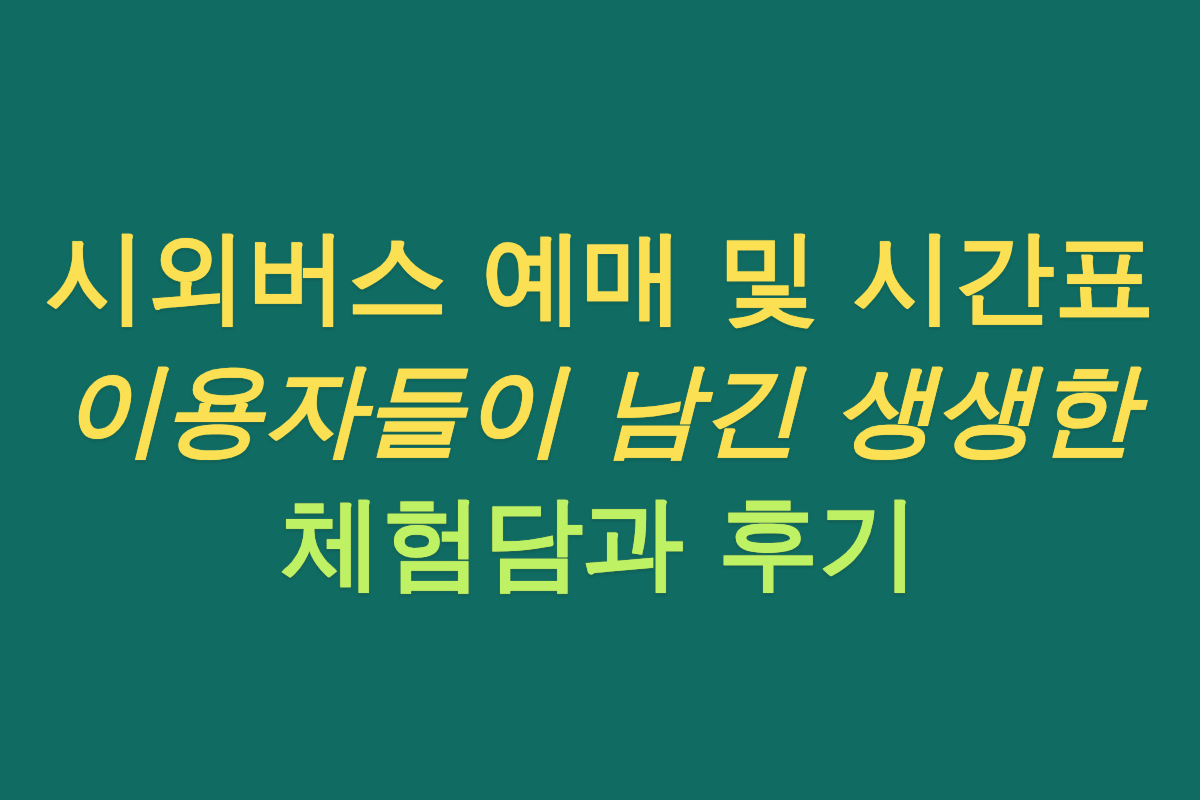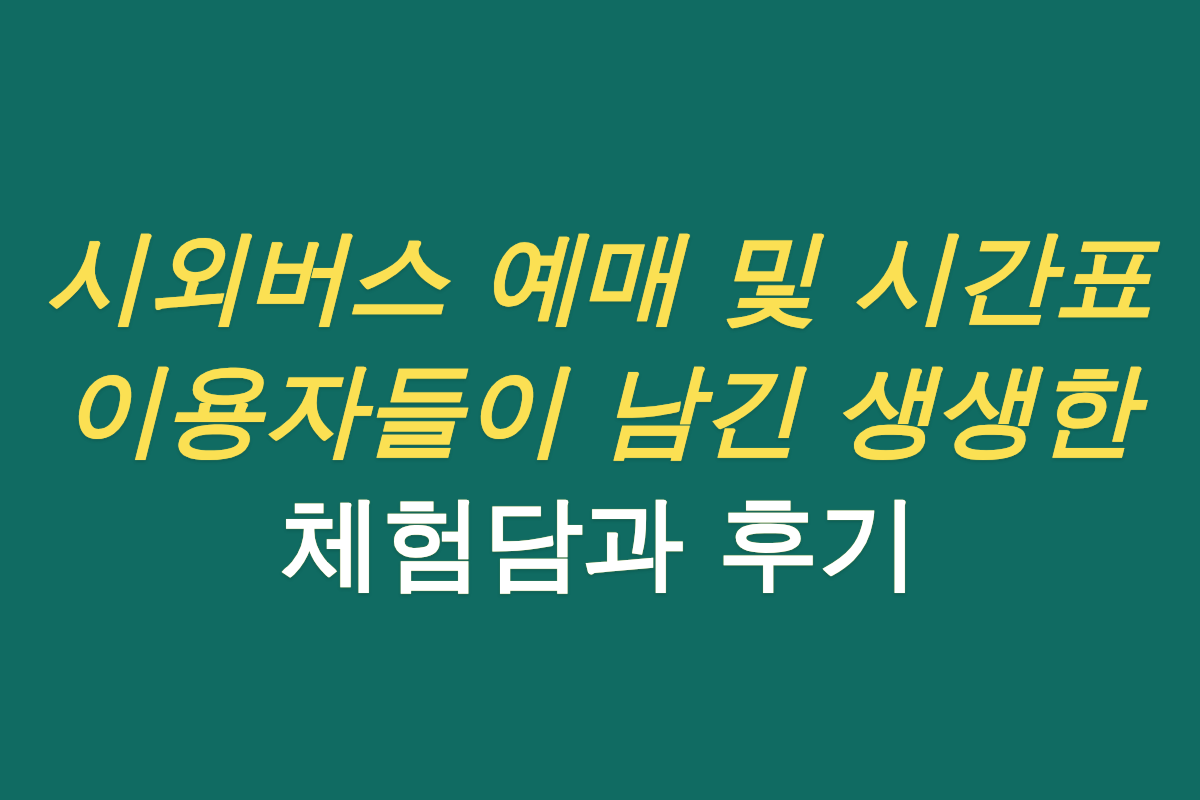--- a/index.html
+++ b/index.html
@@ -58,21 +58,21 @@
   .title-line-2 { font-size: 101px; font-style: italic; }
   .title-line-3 { font-size: 101px; }
 </style>
 </head>
 <body>
 
 <div id="thumbnail-card" style="background: rgb(16, 107, 98);">
 
   <div id="title-block">
 
-    <span class="title-line title-line-1" style="color: rgb(251, 224, 83); font-style: italic;">시외버스 예매 및 시간표</span>
+    <span class="title-line title-line-1" style="color: rgb(251, 224, 83);">시외버스 예매 및 시간표</span>
 
     <span class="title-line title-line-2" style="color: rgb(251, 224, 83);">이용자들이 남긴 생생한</span>
 
-    <span class="title-line title-line-3" style="color: #ffffff;">체험담과 후기</span>
+    <span class="title-line title-line-3" style="color: #bef264;">체험담과 후기</span>
 
   </div>
 
 </div>
 
 </body></html>

